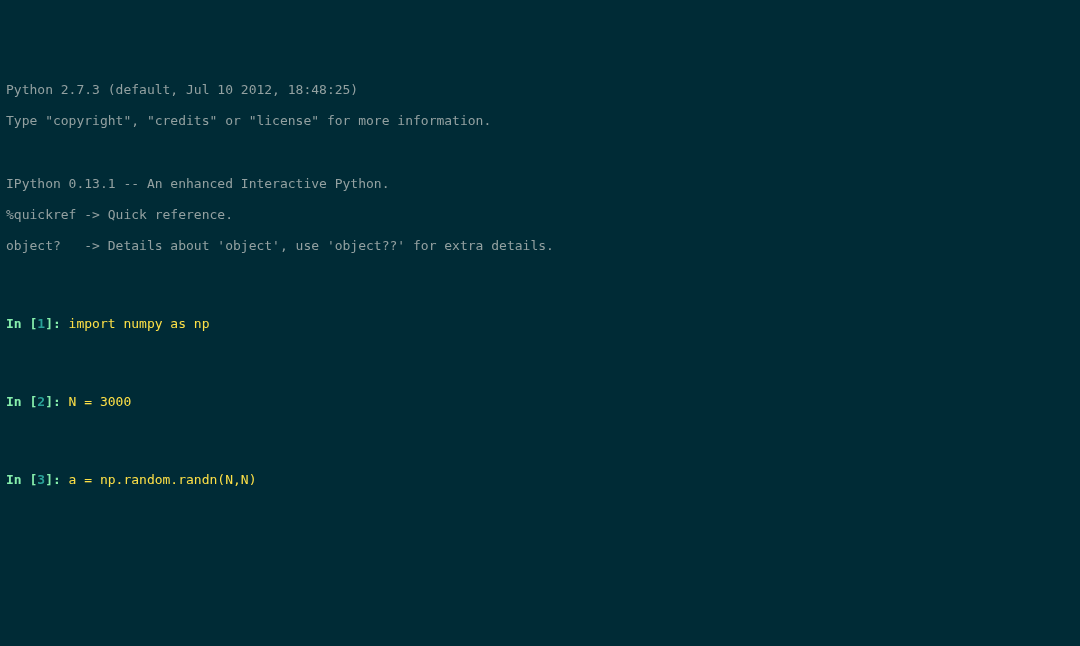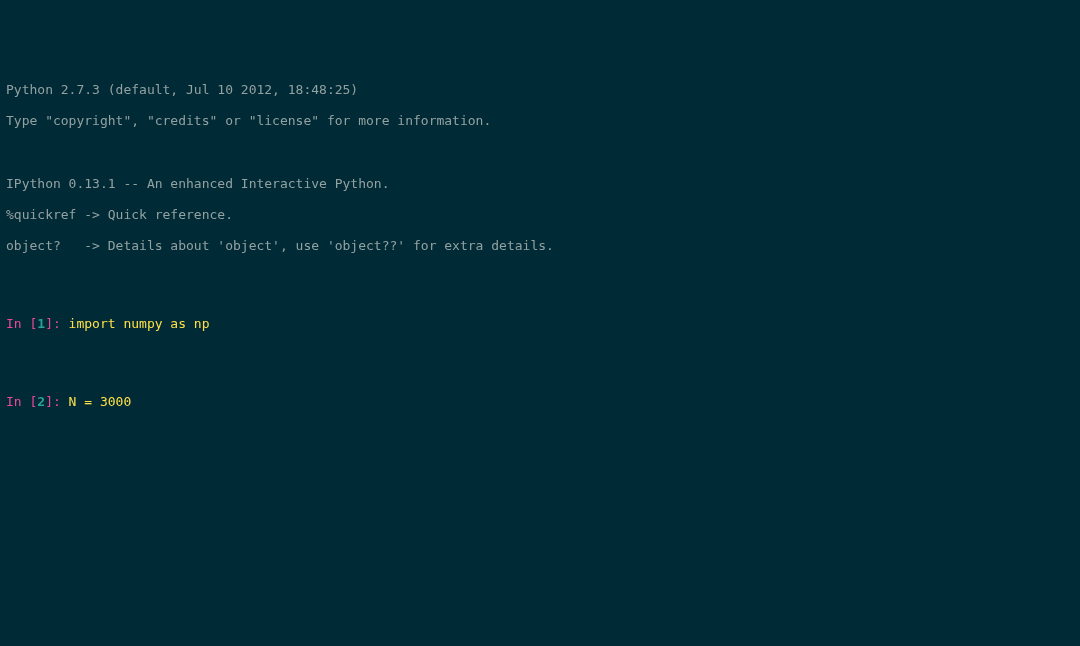--- a/index.html
+++ b/index.html
@@ -9,21 +9,21 @@
     font-family: "Menlo", "Consolas", "DejaVu Sans Mono", monospace;
     font-size: 13px;
     line-height: 1.2;
     padding: 4px 6px;
     width: 1080px;
     height: 646px;
     overflow: hidden;
     white-space: pre;
   }
   .header-line { color: #93a1a1; }
-  .prompt-in { color: #ec4899; font-weight: normal; }
+  .prompt-in { color: #86efac; font-weight: bold; }
   .prompt-num { color: #2aa198; font-weight: bold; }
   .code { color: #fde047; }
   .blank { height: 15.6px; }
   .line { min-height: 15.6px; }
 </style>
 </head>
 <body>
 
 
 
@@ -35,20 +35,21 @@
 <div class="line header-line">%quickref -&gt; Quick reference.</div>
 <div class="line header-line">object?   -&gt; Details about 'object', use 'object??' for extra details.</div>
 <div class="blank"></div>
 
 <div class="line"><span class="prompt-in">In [</span><span class="prompt-num">1</span><span class="prompt-in">]:</span><span class="code"> import numpy as np</span></div>
 <div class="blank"></div>
 
 <div class="line"><span class="prompt-in">In [</span><span class="prompt-num">2</span><span class="prompt-in">]:</span><span class="code"> N = 3000</span></div>
 <div class="blank"></div>
 
+<div class="line"><span class="prompt-in">In [</span><span class="prompt-num">3</span><span class="prompt-in">]:</span><span class="code"> a = np.random.randn(N,N)</span></div>
 <div class="blank"></div>
 
 <div class="blank"></div>
 
 
 
 
 
 
 

